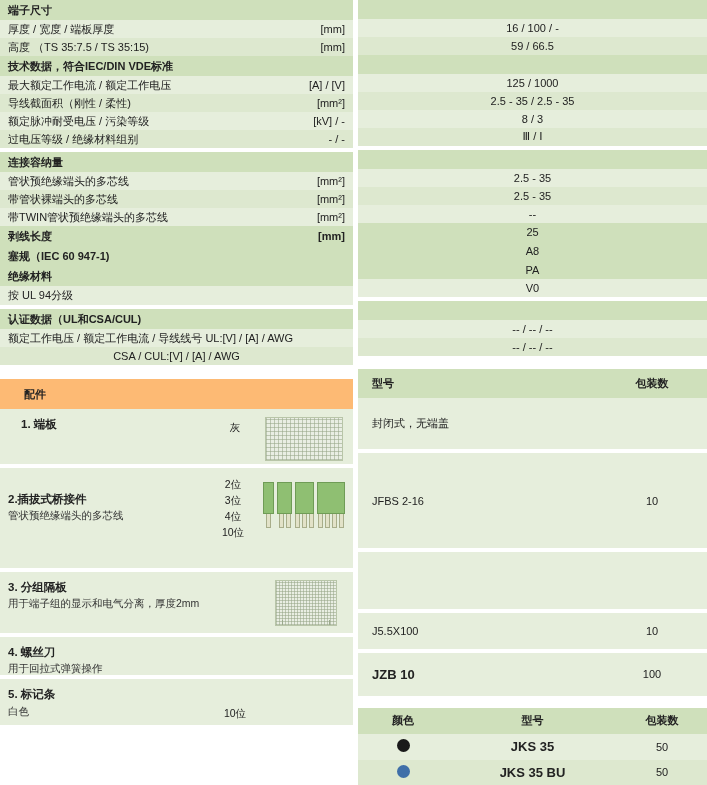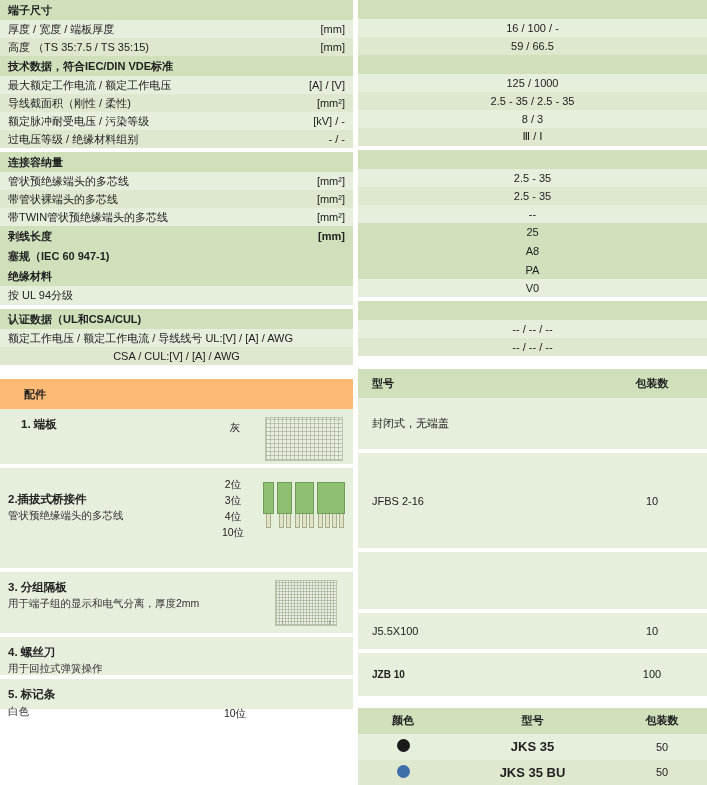--- a/index.html
+++ b/index.html
@@ -371,21 +371,21 @@
 
     <div class="gap"></div>
 
     <div class="acc-block band" style="height:38px;">
       <div class="acc-title">4. 螺丝刀</div>
       <div class="acc-sub">用于回拉式弹簧操作</div>
     </div>
 
     <div class="gap"></div>
 
-    <div class="acc-block band" style="height:30px;">
+    <div class="acc-block band" style="height:46px;">
       <div class="acc-title">5. 标记条</div>
       <div class="acc-flex" style="margin-top:3px">
         <div class="acc-left acc-sub">白色</div>
         <div class="acc-mid" style="padding-top:0">10位</div>
         <div class="acc-img" style="flex:0 0 80px"></div>
       </div>
     </div>
 
     <div style="flex:1 1 auto;background:#ffffff"></div>
   </div>
@@ -451,21 +451,21 @@
     <div class="gap"></div>
 
     <div class="right-block band" style="height:38px">
       <div class="c1">J5.5X100</div>
       <div class="c2">10</div>
     </div>
 
     <div class="gap"></div>
 
     <div class="right-block band" style="height:46px">
-      <div class="c1 mono-bold" style="font-size:10px">JZB 10</div>
+      <div class="c1 mono-bold" style="font-size:13px">JZB 10</div>
       <div class="c2">100</div>
     </div>
 
     <div style="height:12px;background:#ffffff"></div>
 
     <div class="right-block band-head" style="height:28px;font-weight:bold">
       <div style="flex:0 0 90px;text-align:center">颜色</div>
       <div style="flex:1 1 auto;text-align:center">型号</div>
       <div style="flex:0 0 90px;text-align:center">包装数</div>
     </div>

